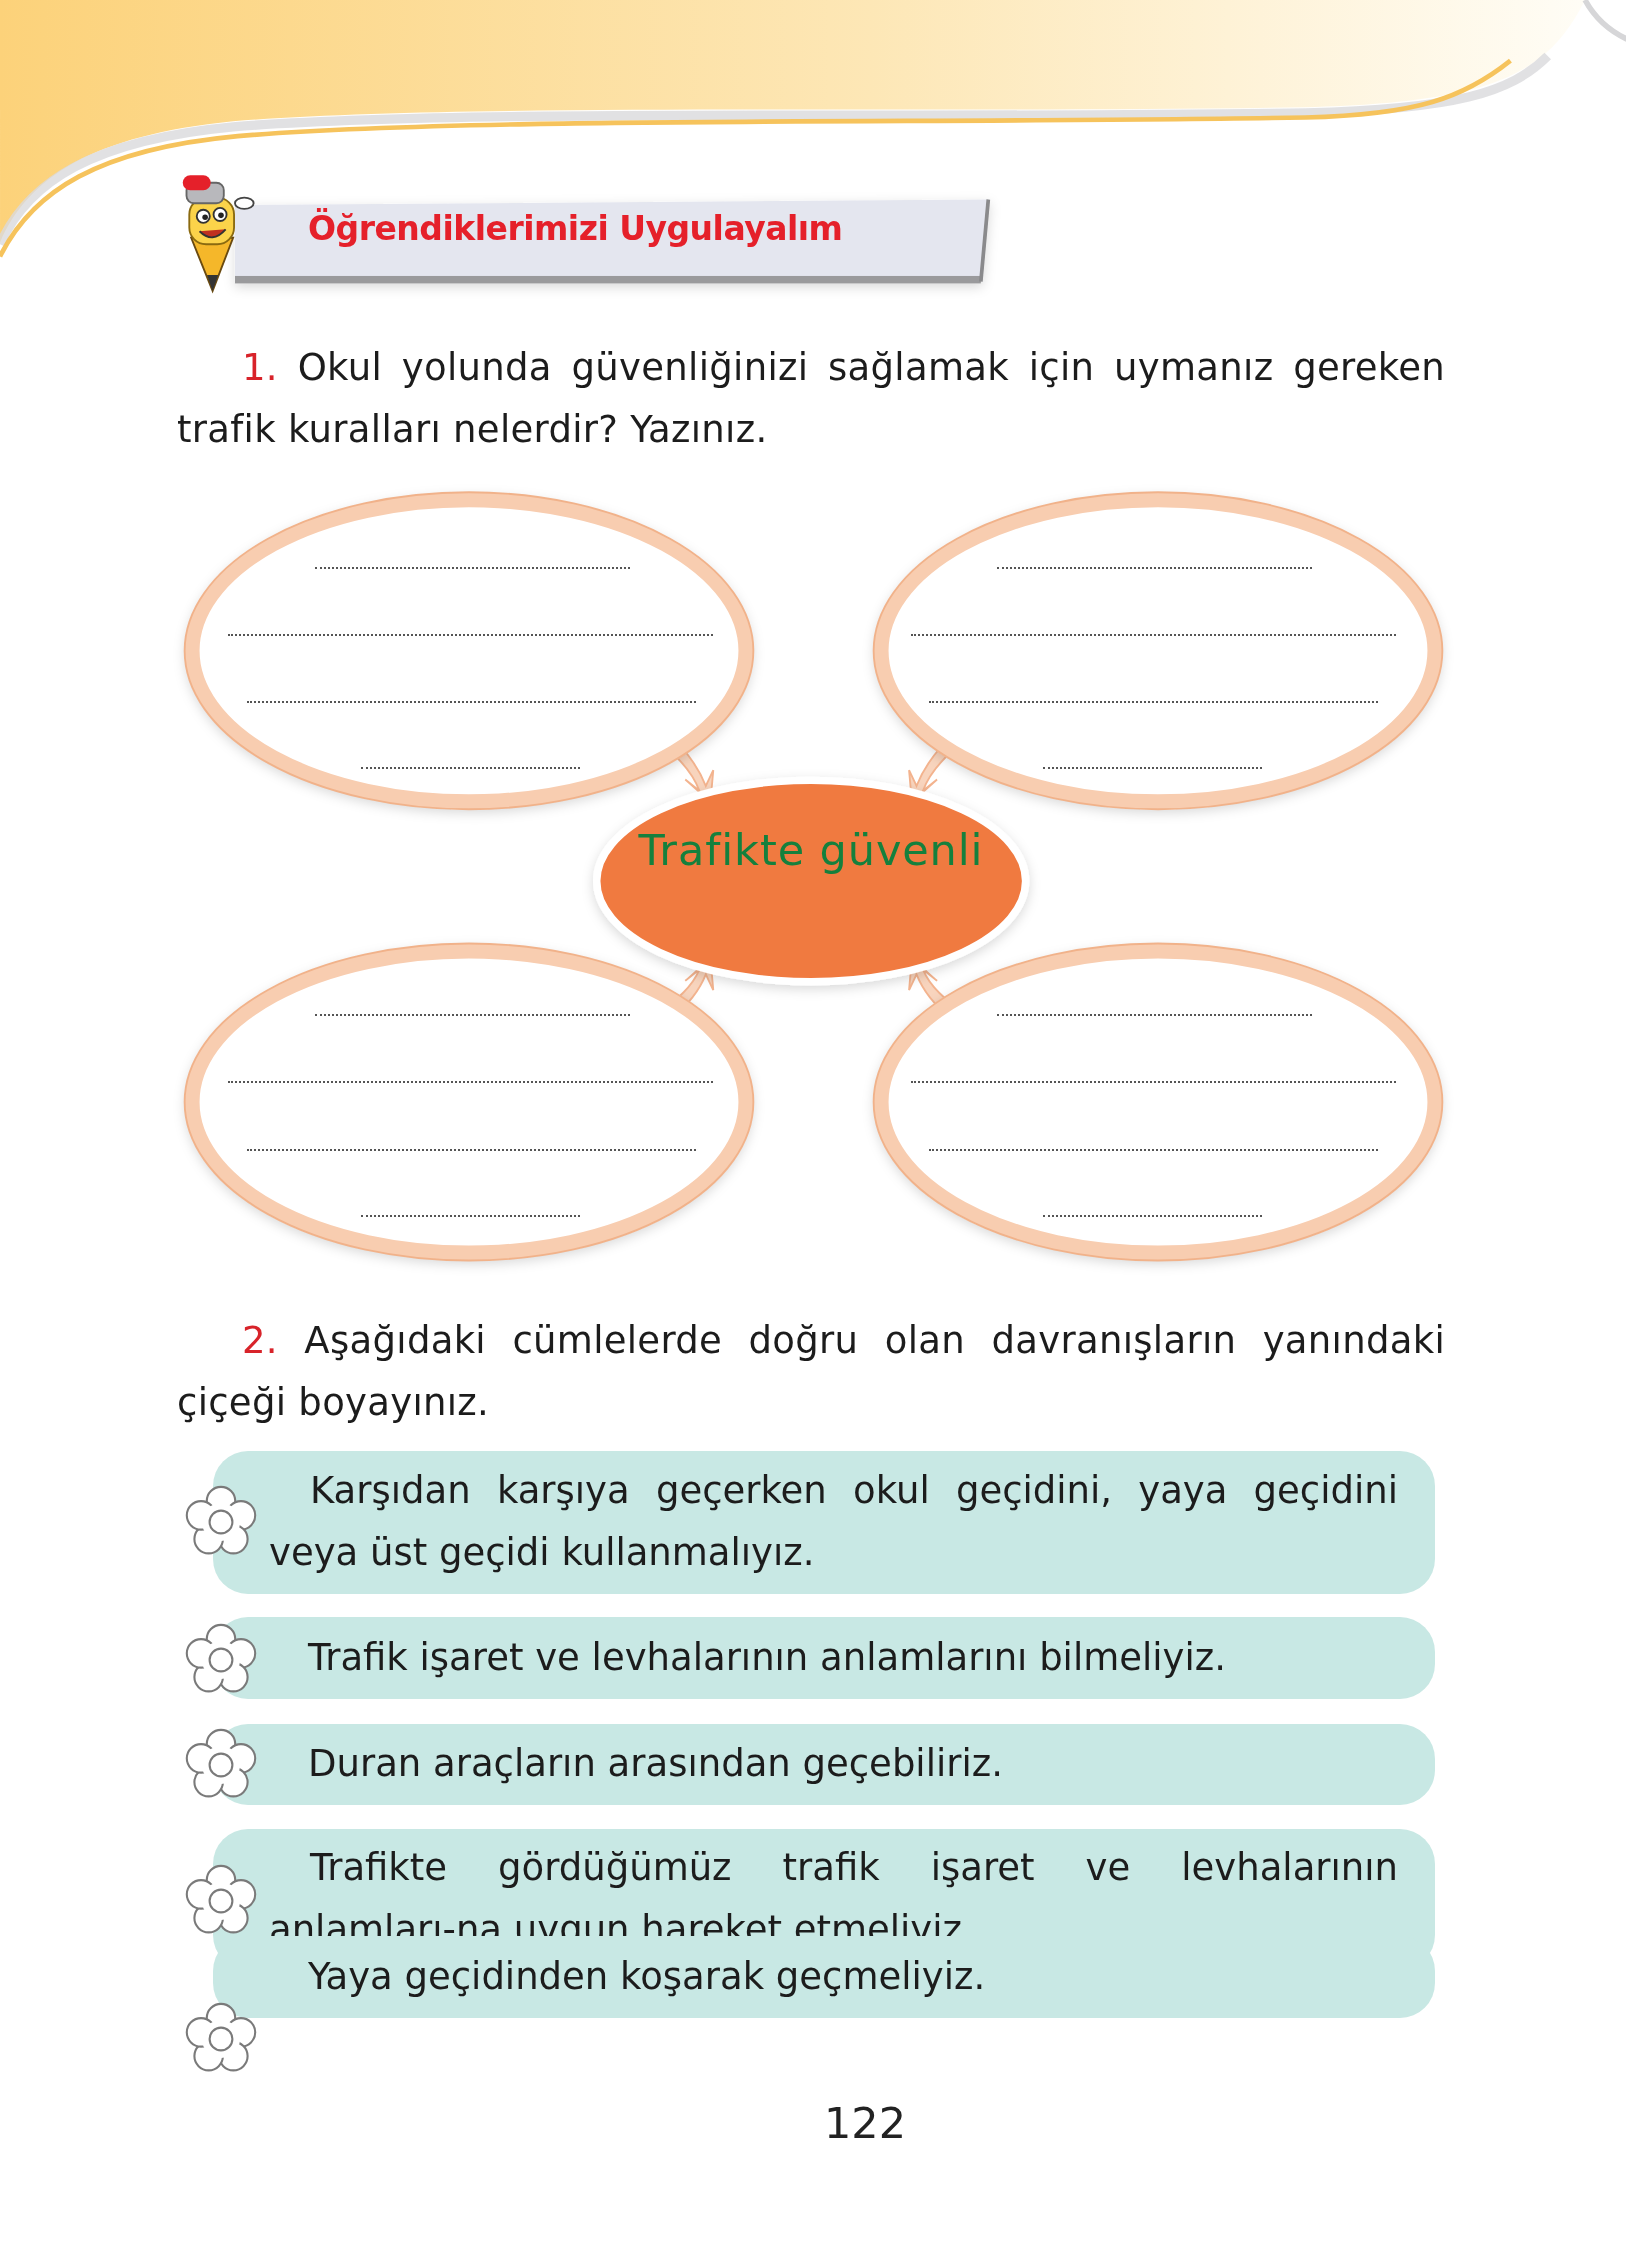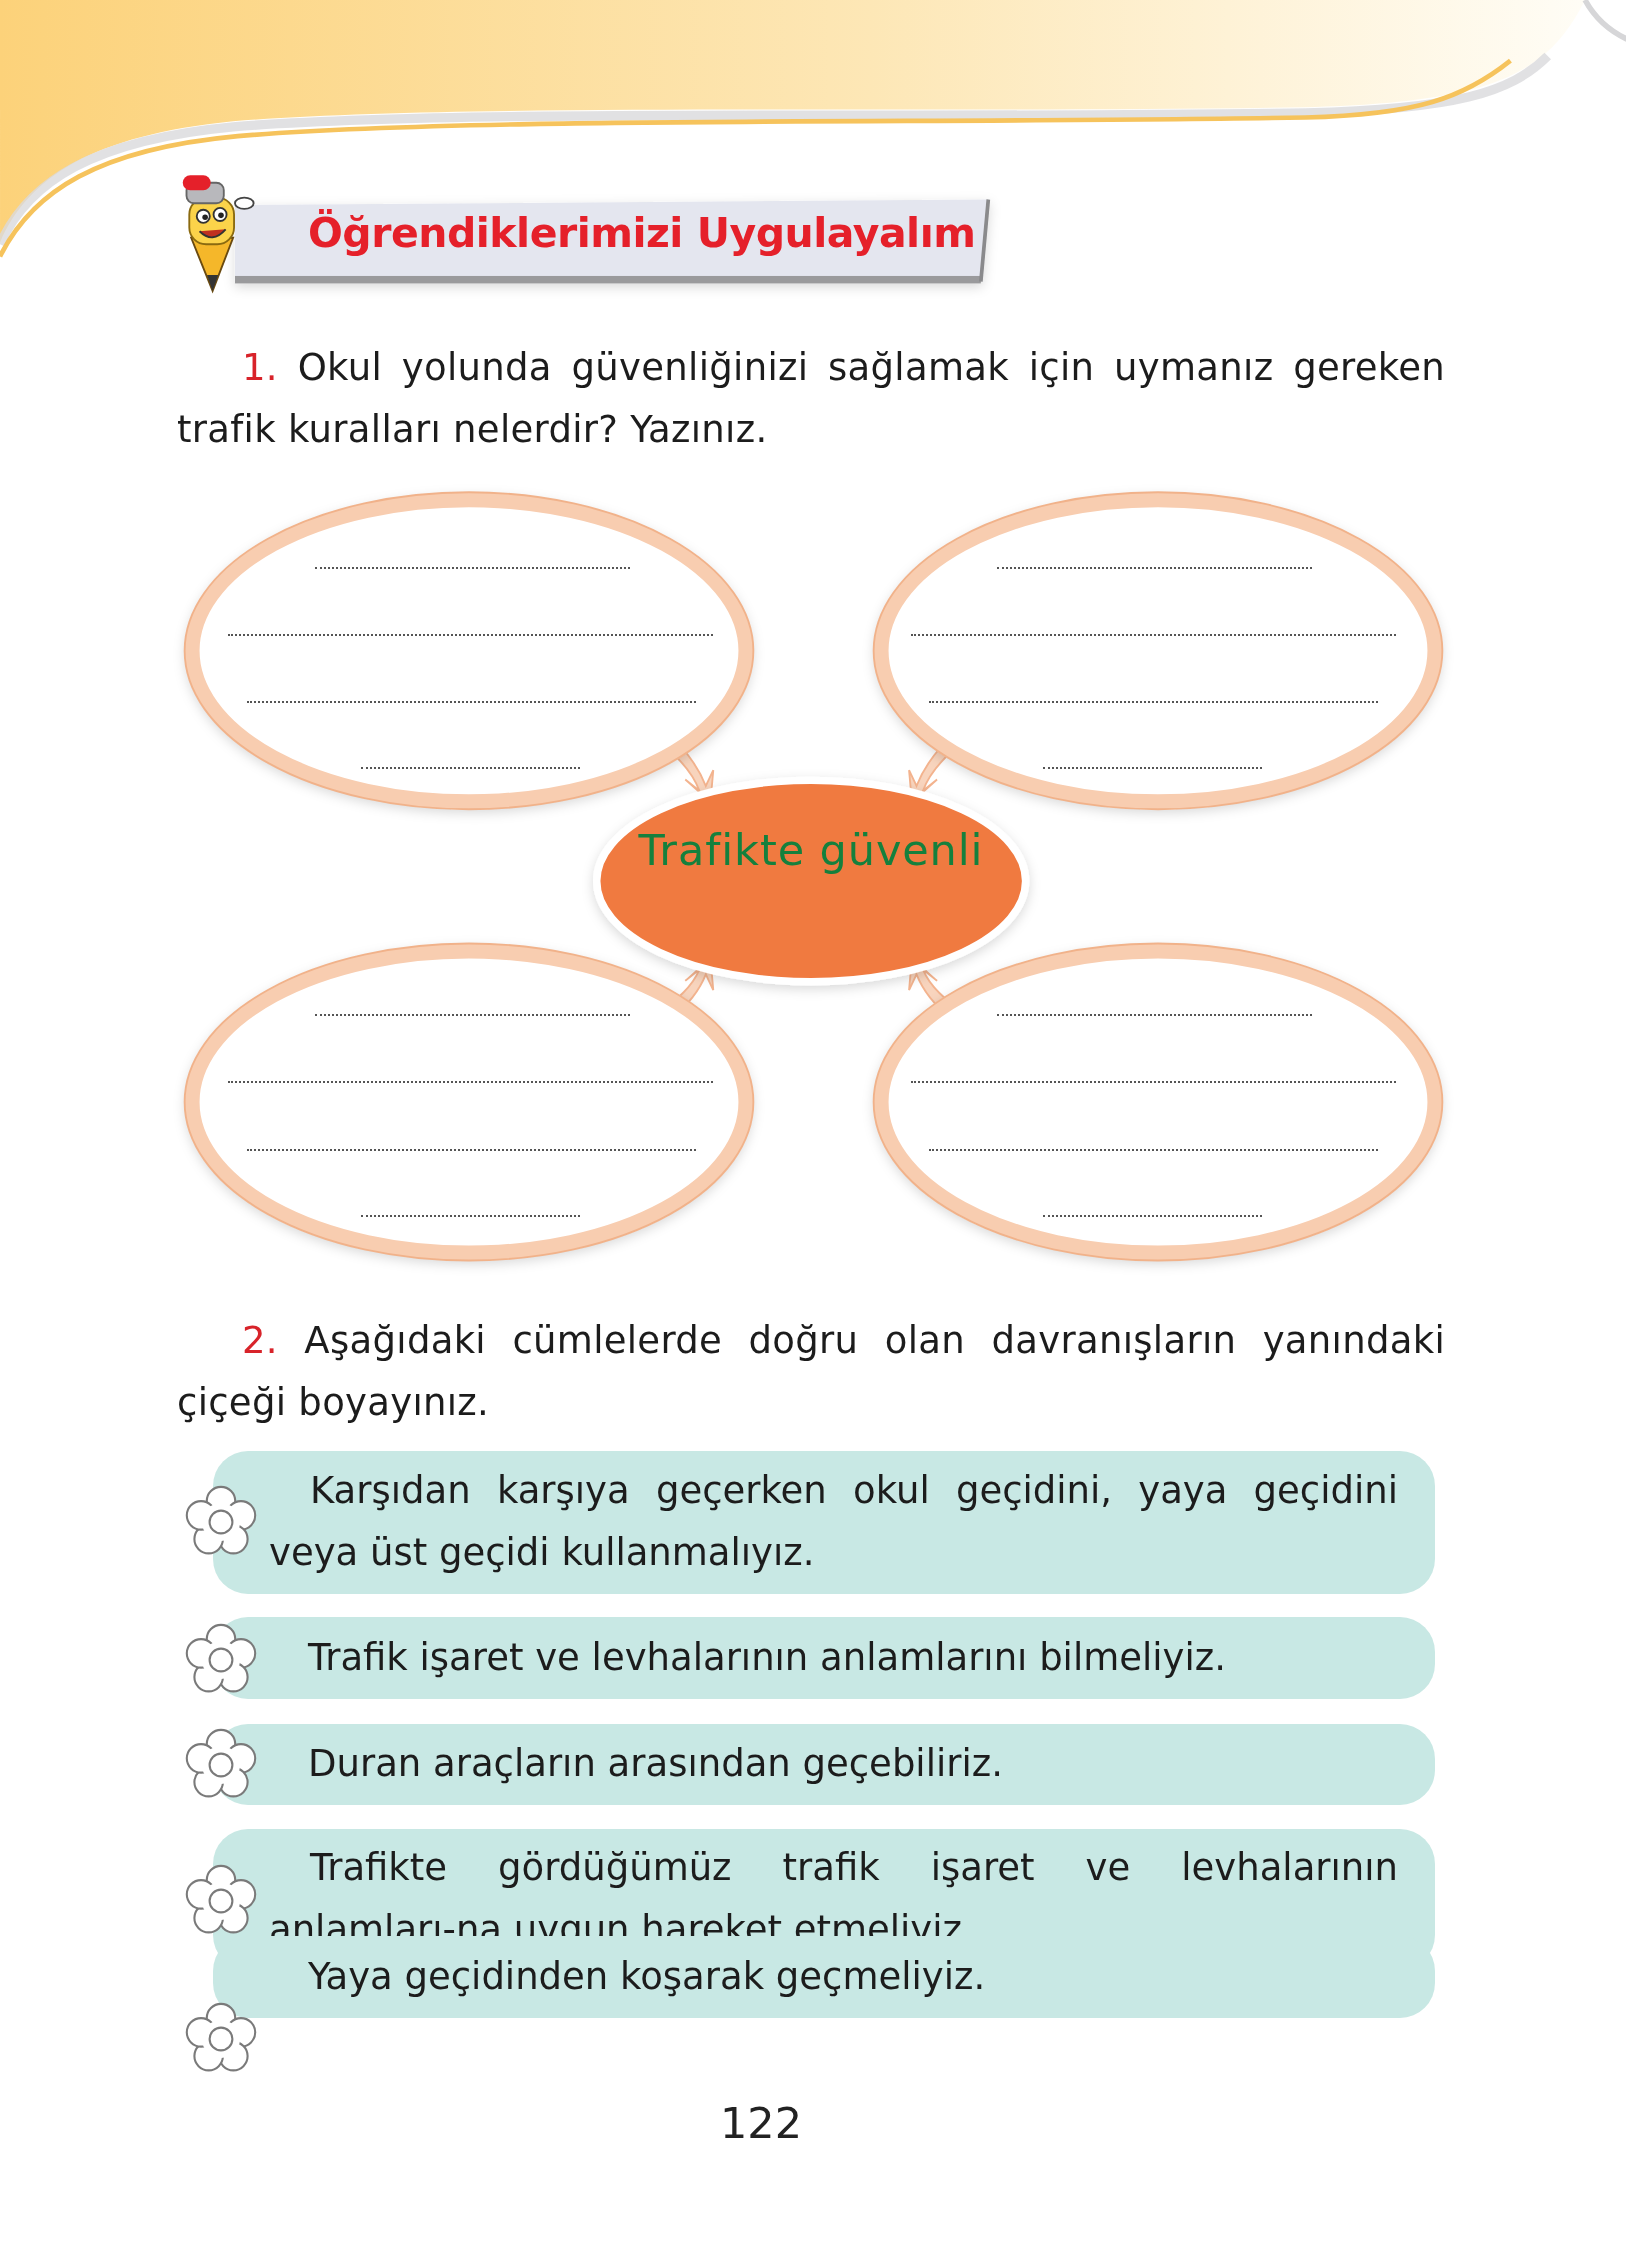--- a/index.html
+++ b/index.html
@@ -1,32 +1,32 @@
 <!DOCTYPE html>
 <html style="font-size:15px"><head>
 <meta charset="utf-8">
 <style>
   html, body { margin:0; padding:0; }
   body { width:1627px; height:2260px; position:relative; background:#ffffff; overflow:hidden;
          font-family:"DejaVu Sans", sans-serif; color:#1a1a1a; }
   #bg-svg { position:absolute; left:0; top:0; width:1627px; height:2260px; }
   .banner-text { position:absolute; left:308px; top:209px; font-family:"DejaVu Sans", sans-serif; font-weight:bold;
-                 font-size:41px; color:#e5202a; letter-spacing:-0.5px; white-space:nowrap; }
+                 font-size:33px; color:#e5202a; letter-spacing:-0.5px; white-space:nowrap; }
   .q-text { position:absolute; font-size:37px; line-height:62px; color:#1c1c1c; letter-spacing:0.3px; }
   .q-num { color:#d8232a; }
   .q1 { left:177px; top:337px; width:1268px; text-indent:65px; text-align:justify; text-align-last:left; }
   .q2 { left:177px; top:1310px; width:1268px; text-indent:65px; text-align:justify; text-align-last:left; }
   .dots { position:absolute; height:0; border-top:2.8px dotted #555; }
   .center-label { position:absolute; left:601px; top:820px; width:420px; text-align:center; color:#15803d;
                   font-size:43px; line-height:60px; letter-spacing:0.9px; }
   .item { position:absolute; left:213px; width:1222px; background:#c8e8e4; border-radius:35px 35px 35px 35px; }
   .item-text { position:absolute; left:56px; right:37px; font-size:37px; line-height:62px; color:#1c1c1c;
                text-align:justify; text-align-last:left; }
   .flower { position:absolute; left:183px; width:76px; height:76px; }
-  .page-num { position:absolute; left:720px; top:2098px; width:186px; text-align:left; font-size:43px; color:#222; }
+  .page-num { position:absolute; left:720px; top:2098px; width:186px; text-align:right; font-size:43px; color:#222; }
 </style>
 </head>
 <body>
 
 <svg id="bg-svg" viewBox="0 0 1745 2424" xmlns="http://www.w3.org/2000/svg">
   <defs>
     <linearGradient id="hdr" x1="0" y1="0" x2="1" y2="0">
       <stop offset="0" stop-color="#fcd27a"></stop>
       <stop offset="0.55" stop-color="#fde7b6"></stop>
       <stop offset="1" stop-color="#fffdf6"></stop>

